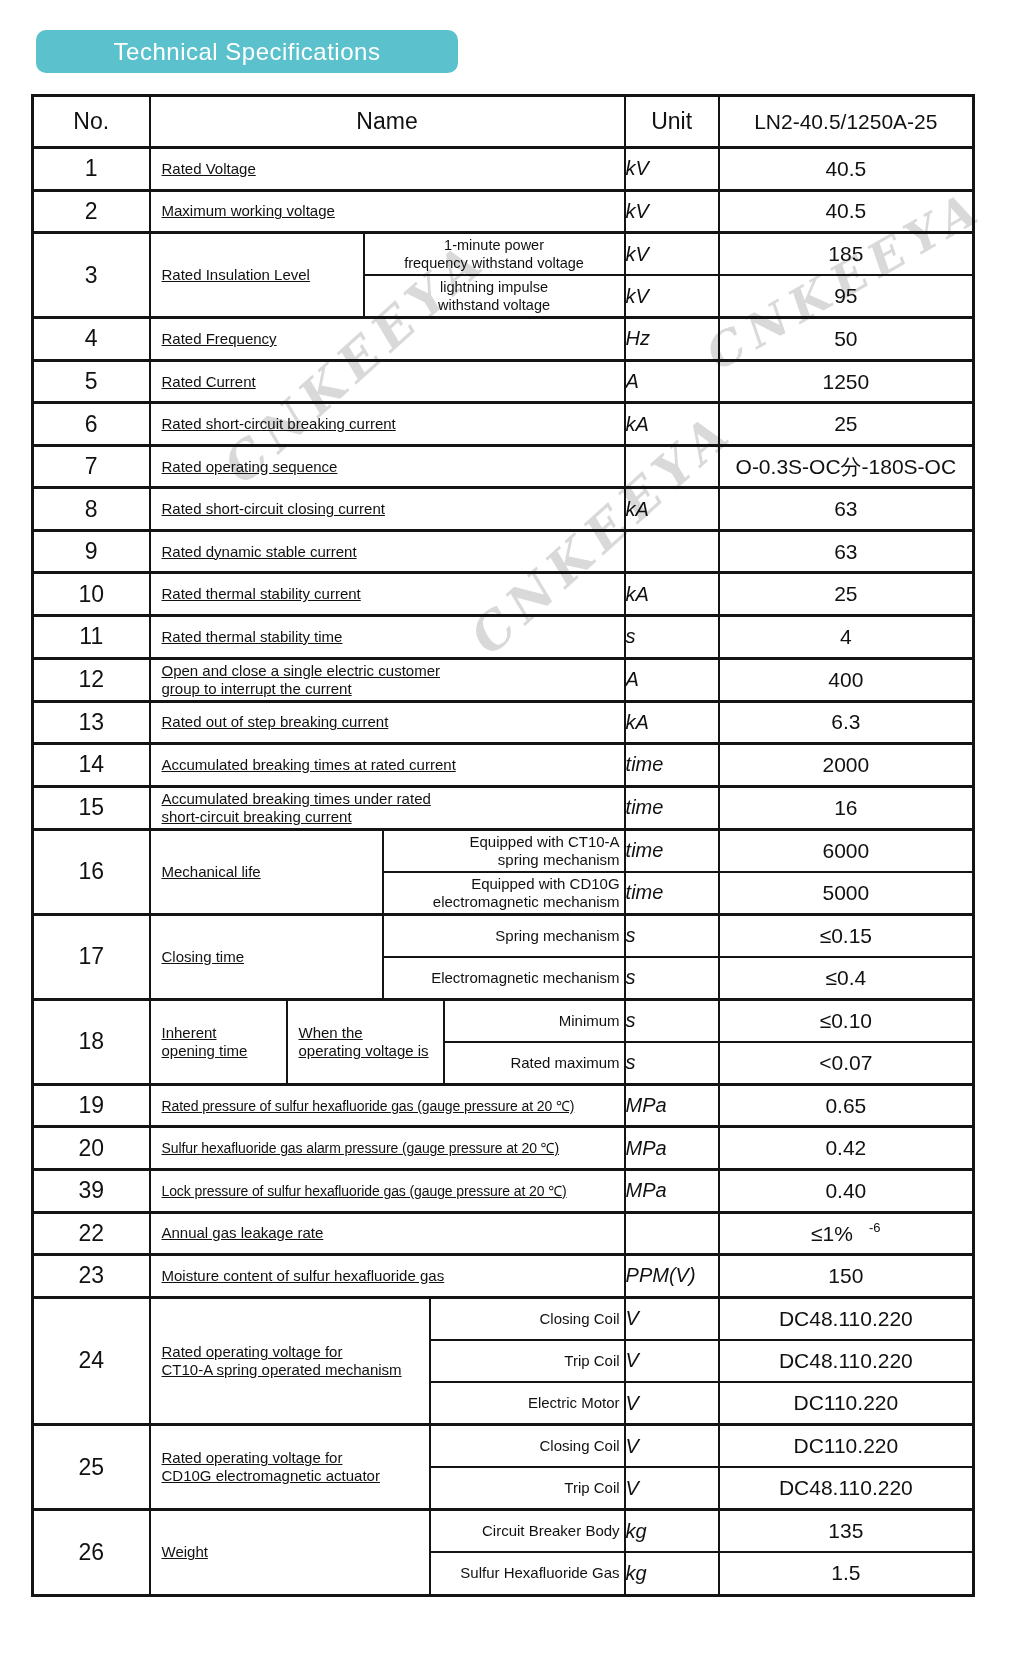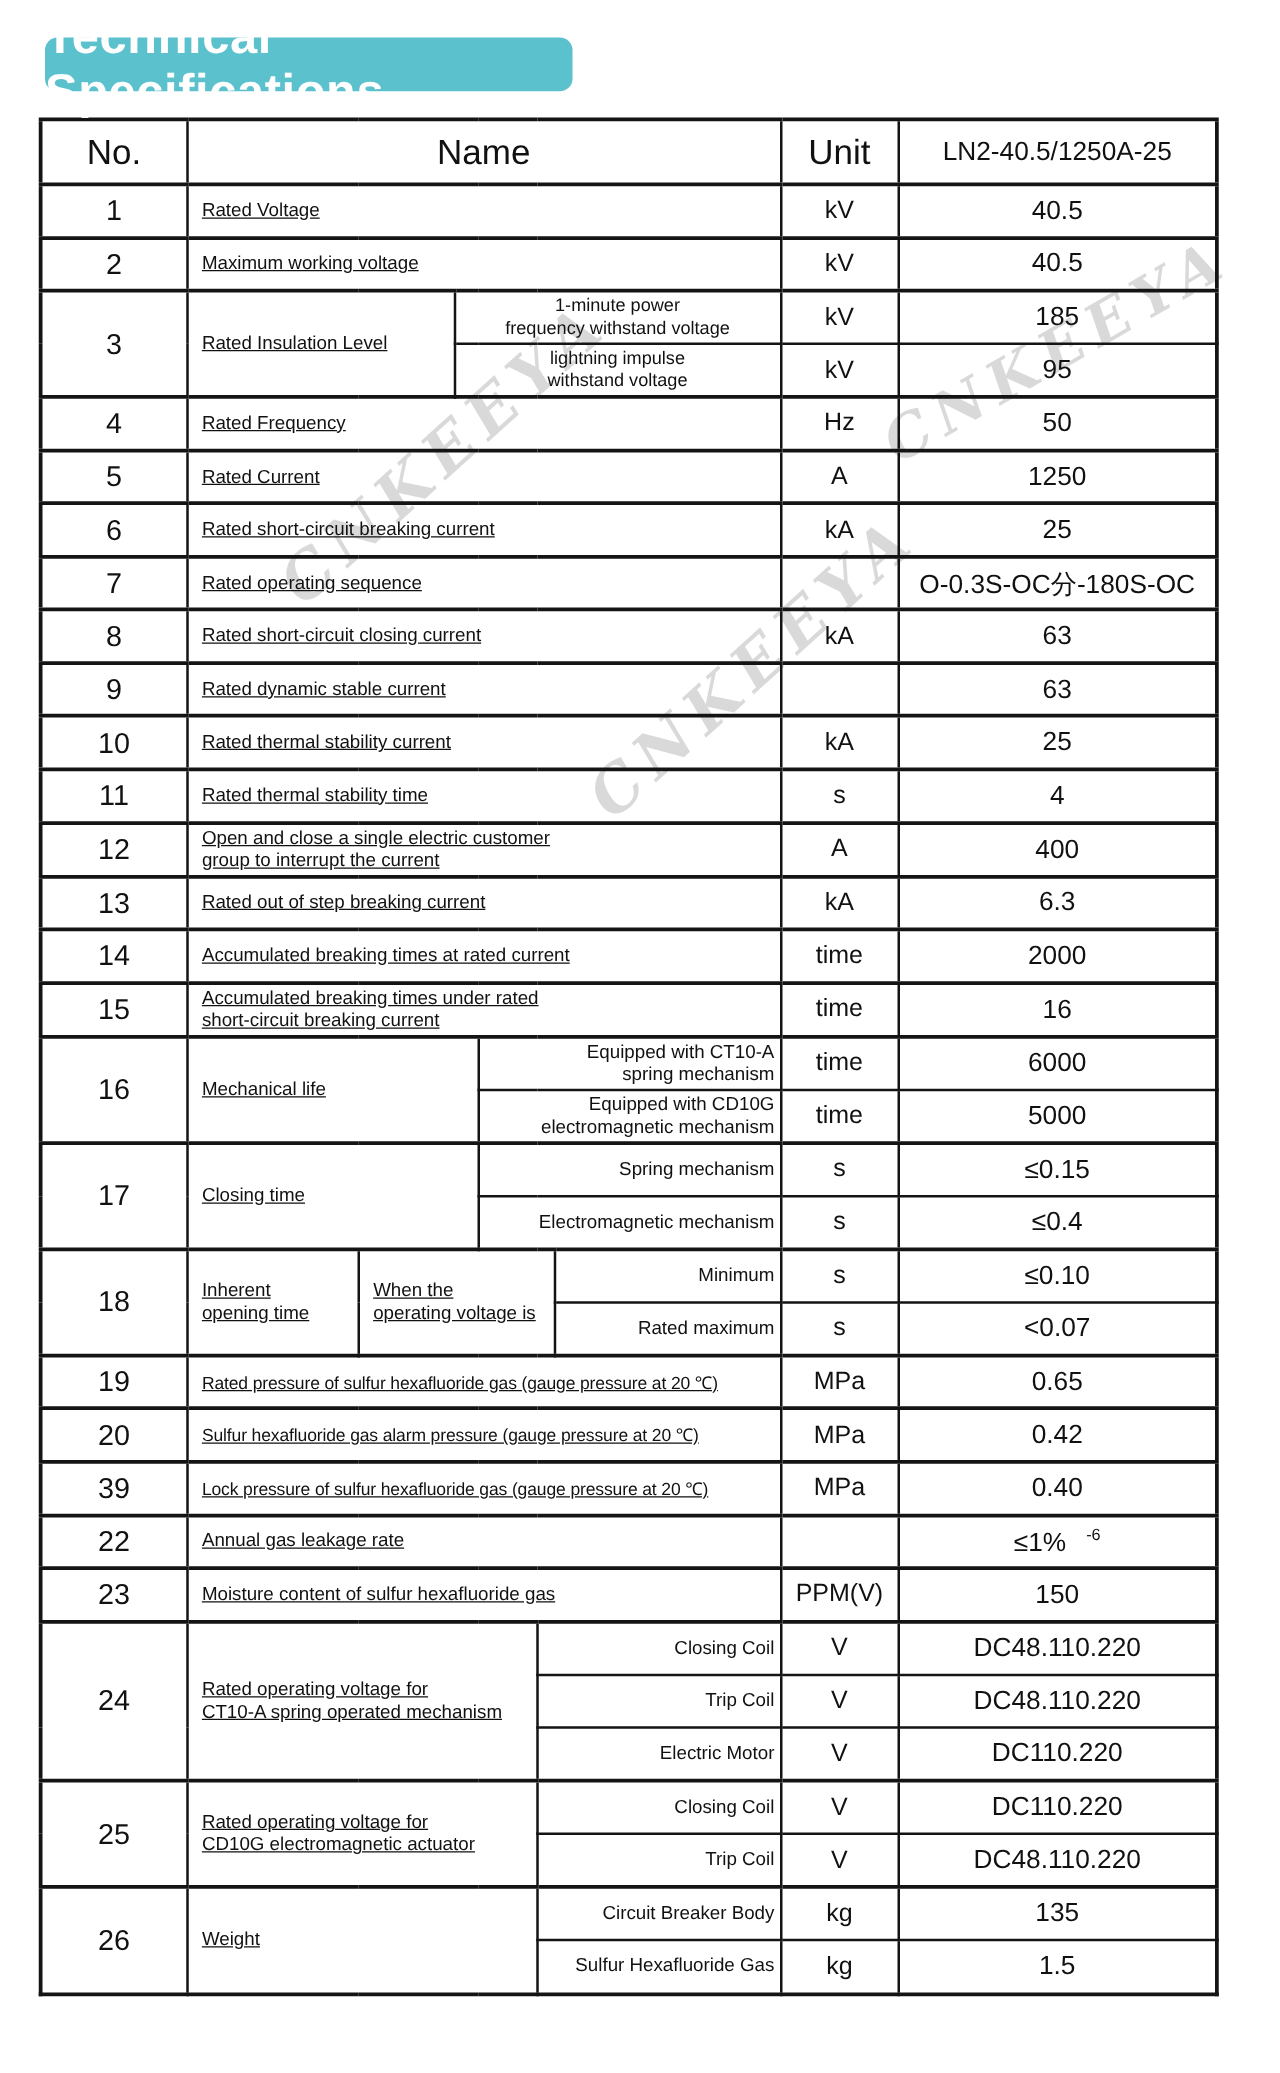--- a/index.html
+++ b/index.html
@@ -9,21 +9,21 @@
     background:#ffffff; overflow:hidden;
     font-family:"Liberation Sans", sans-serif;
   }
   
   .title-badge {
     position:absolute; left:36px; top:30px; width:422px; height:43px;
     border-radius:10px; display:flex; align-items:center; justify-content:center;
     z-index:3;
   }
   .title-badge span {
-    color:#ffffff; font-size:39px; font-weight:bold; letter-spacing:0.5px;
+    color:#ffffff; font-size:24px; font-weight:normal; letter-spacing:0.5px;
   }
   
   .wm {
     position:absolute; z-index:1; pointer-events:none; white-space:nowrap;
     font-family:"DejaVu Serif", serif; font-style:italic; font-weight:bold;
     font-size:50px; letter-spacing:8px;
   }
   .wm1 { left:355px; top:362px; transform:translate(-50%,-50%) rotate(-42deg); }
   .wm2 { left:845px; top:280px; transform:translate(-50%,-50%) rotate(-30deg); font-size:46px; }
   .wm3 { left:602px; top:533px; transform:translate(-50%,-50%) rotate(-42deg); }
@@ -34,34 +34,34 @@
     background:transparent;
   }
   table.spec { border:3px solid #141414; }
   table.spec td {
     border:2px solid #141414; background:transparent;
     vertical-align:middle; color:#111; overflow:hidden;
   }
   table.spec tr { height:42.56px; }
   table.spec tr.hdr-row { height:52px; }
   tr.major td { border-top-width:3px; }
-  td.hdr { text-align:center; font-size:28px; }
+  td.hdr { text-align:center; font-size:23px; }
   td.hdr-model { font-size:21px; }
   td.no { text-align:center; font-size:23px; }
   td.name {
     text-align:left; font-size:15px; line-height:18px;
     padding:2px 4px 2px 11px; white-space:pre-line;text-decoration:underline;
   }
   td.name.tight { font-size:14px; letter-spacing:-0.1px; }
   td.subname {
     text-align:right; font-size:15px; line-height:18px;
     padding:2px 4px 2px 10px; white-space:pre-line;
   }
   td.subname.center { text-align:center; font-size:14.5px; padding:2px 20px; }
-  td.unit { text-align:center; font-size:20px; }
+  td.unit { text-align:left; font-size:20px;font-style:italic; }
   td.val { text-align:center; font-size:21px; }
   td.val sup { font-size:13px; margin-left:16px; vertical-align:9px; }
 </style>
 </head>
 <body>
 
 <div class="page">
 
   <div class="title-badge" style="background-color: rgb(91, 194, 205);">
     <span>Technical Specifications</span>

